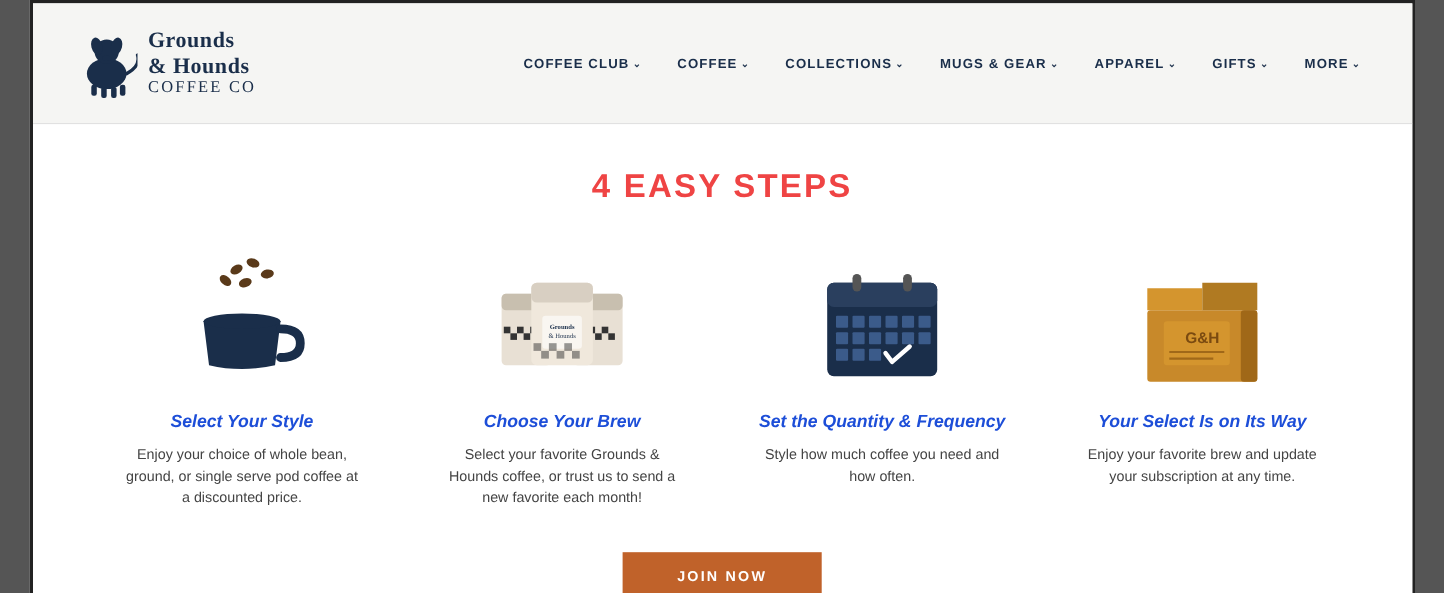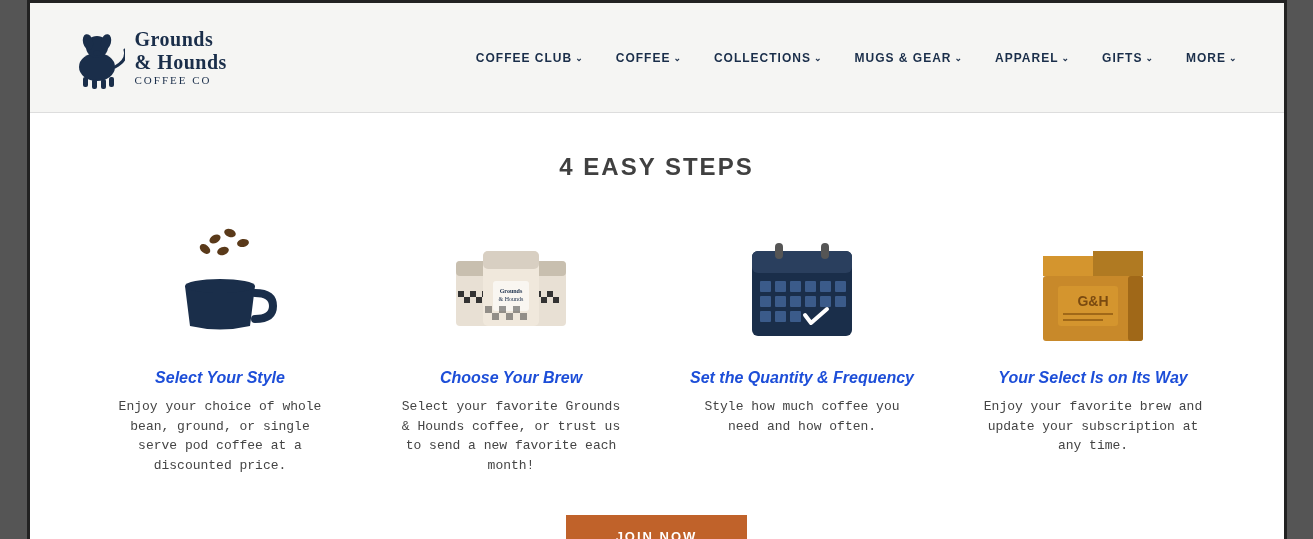--- a/index.html
+++ b/index.html
@@ -42,21 +42,21 @@
       line-height: 1.15;
     }
     .logo-main {
       font-size: 20px;
       font-weight: bold;
       color: #1a2e4a;
       font-family: Georgia, serif;
       letter-spacing: 0.5px;
     }
     .logo-sub {
-      font-size: 11px;
+      font-size: 15px;
       color: #1a2e4a;
       letter-spacing: 2px;
       text-transform: uppercase;
     }
     nav {
       display: flex;
       align-items: center;
       gap: 6px;
     }
     .nav-item {
@@ -77,23 +77,23 @@
       font-size: 9px;
       color: #1a2e4a;
     }
     
     .main-content {
       background: #fff;
       padding: 40px 60px 50px;
     }
     .section-title {
       text-align: center;
-      font-size: 24px;
-      font-weight: bold;
-      color: #404040;
+      font-size: 30px;
+      font-weight: bold;
+      color: #ef4444;
       letter-spacing: 2px;
       margin-bottom: 40px;
       font-family: Arial, sans-serif;
     }
     .steps-grid {
       display: grid;
       grid-template-columns: repeat(4, 1fr);
       gap: 30px;
       margin-bottom: 40px;
     }
@@ -116,21 +116,21 @@
       color: #1d4ed8;
       font-weight: bold;
       margin-bottom: 10px;
       font-family: Arial, sans-serif;
       font-style: italic;
     }
     .step-desc {
       font-size: 13px;
       color: #444;
       line-height: 1.5;
-      font-family: Liberation Mono, monospace;
+      font-family: Liberation Sans, sans-serif;
       max-width: 220px;
     }
     .join-btn-wrap {
       display: flex;
       justify-content: center;
     }
     .join-btn {
       background: #c0622a;
       color: #fff;
       border: none;

